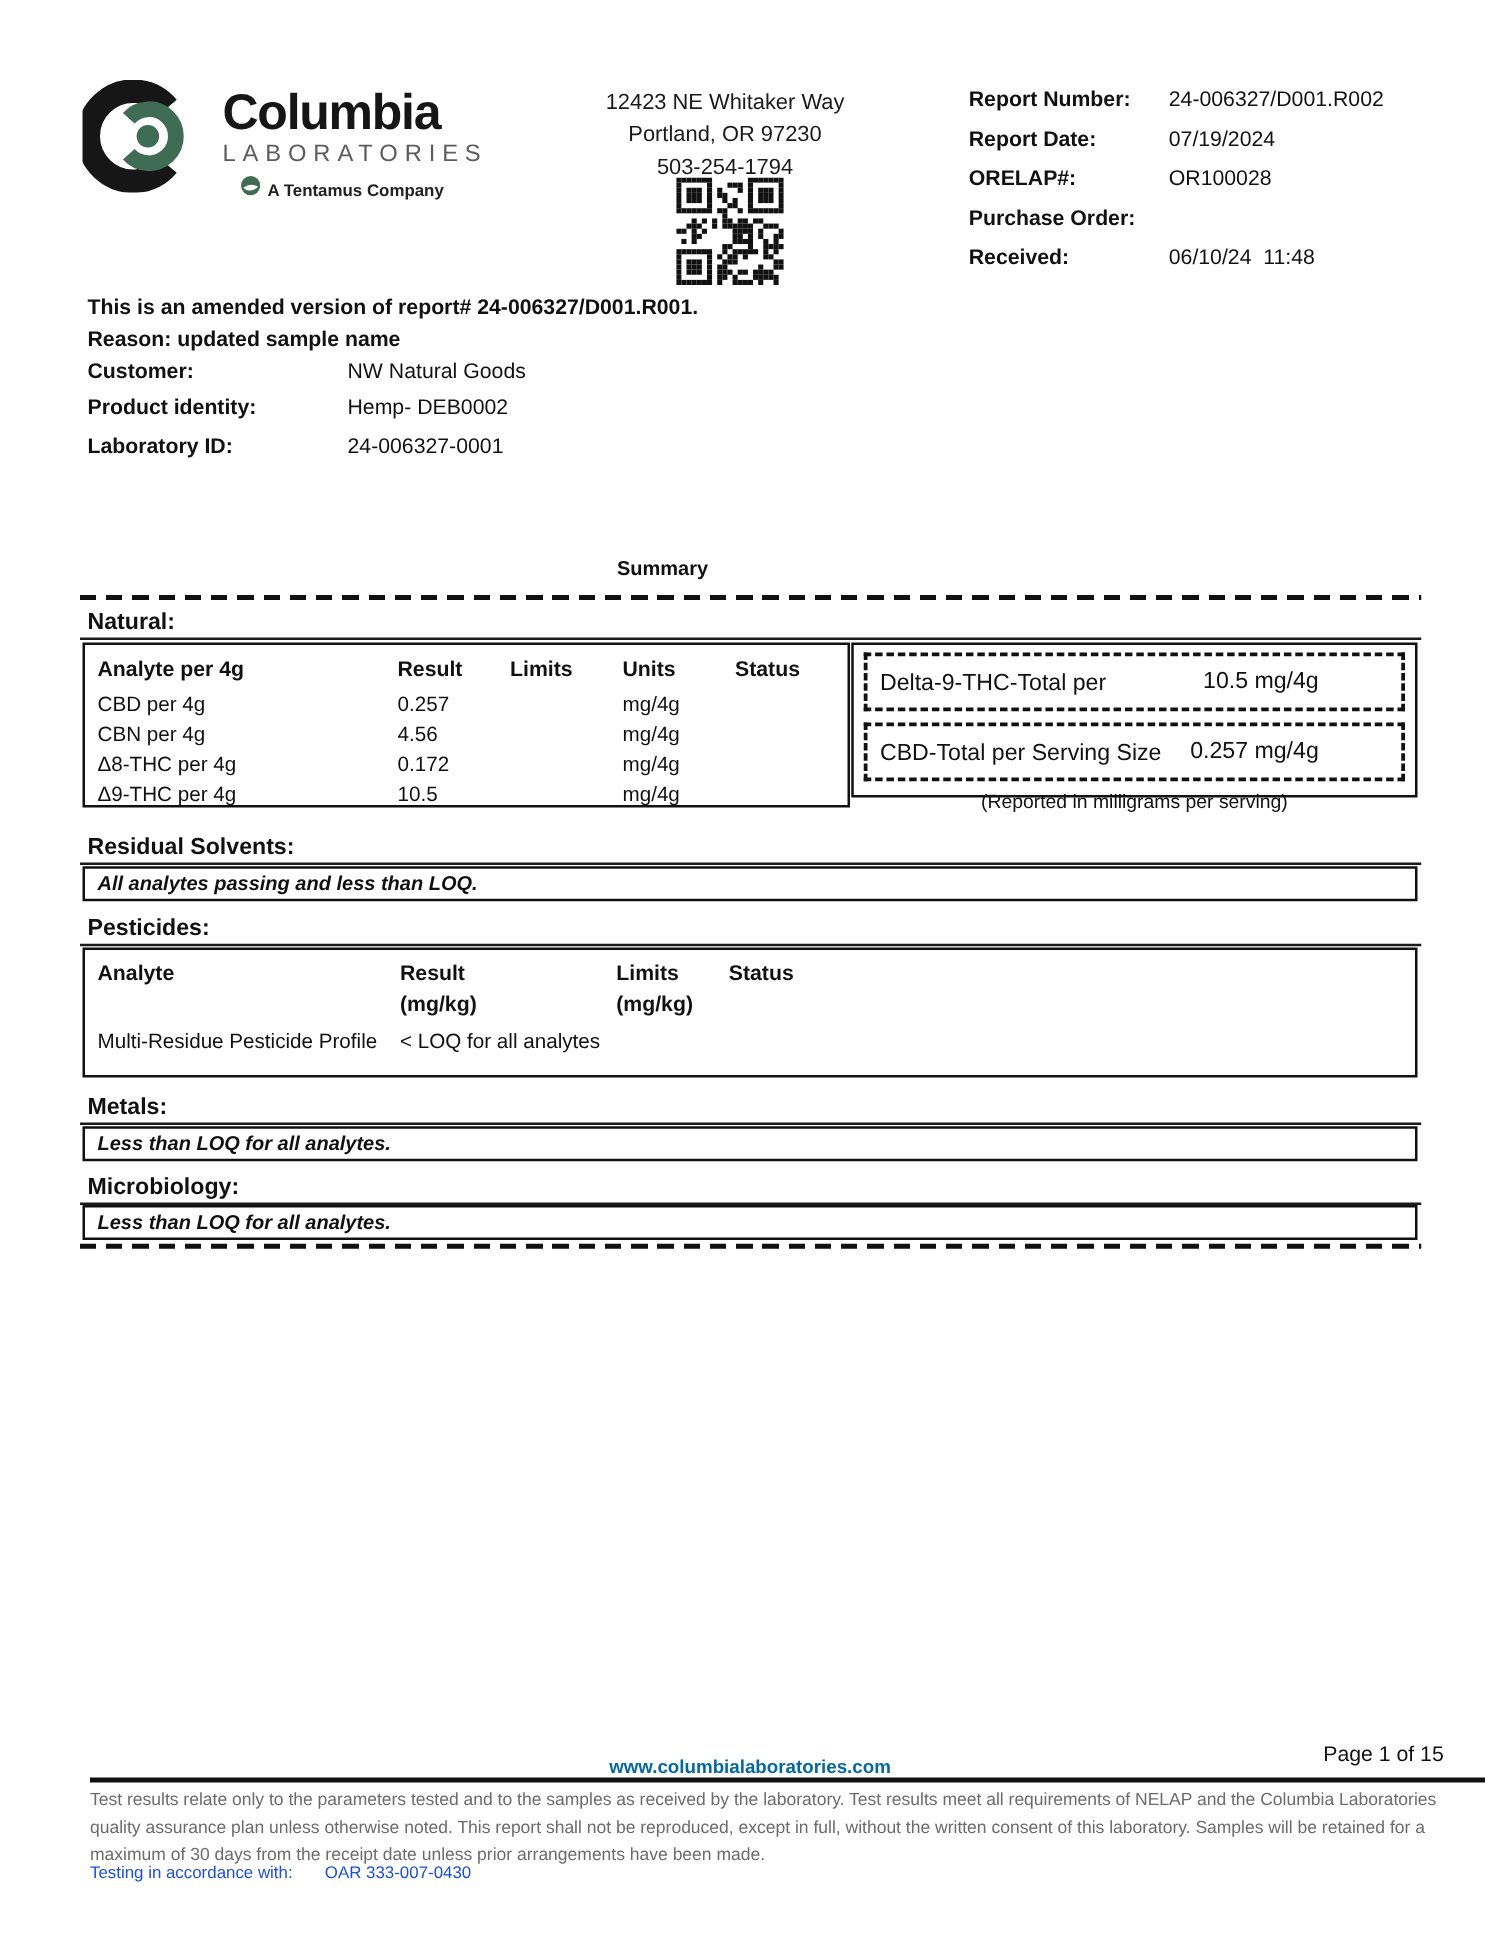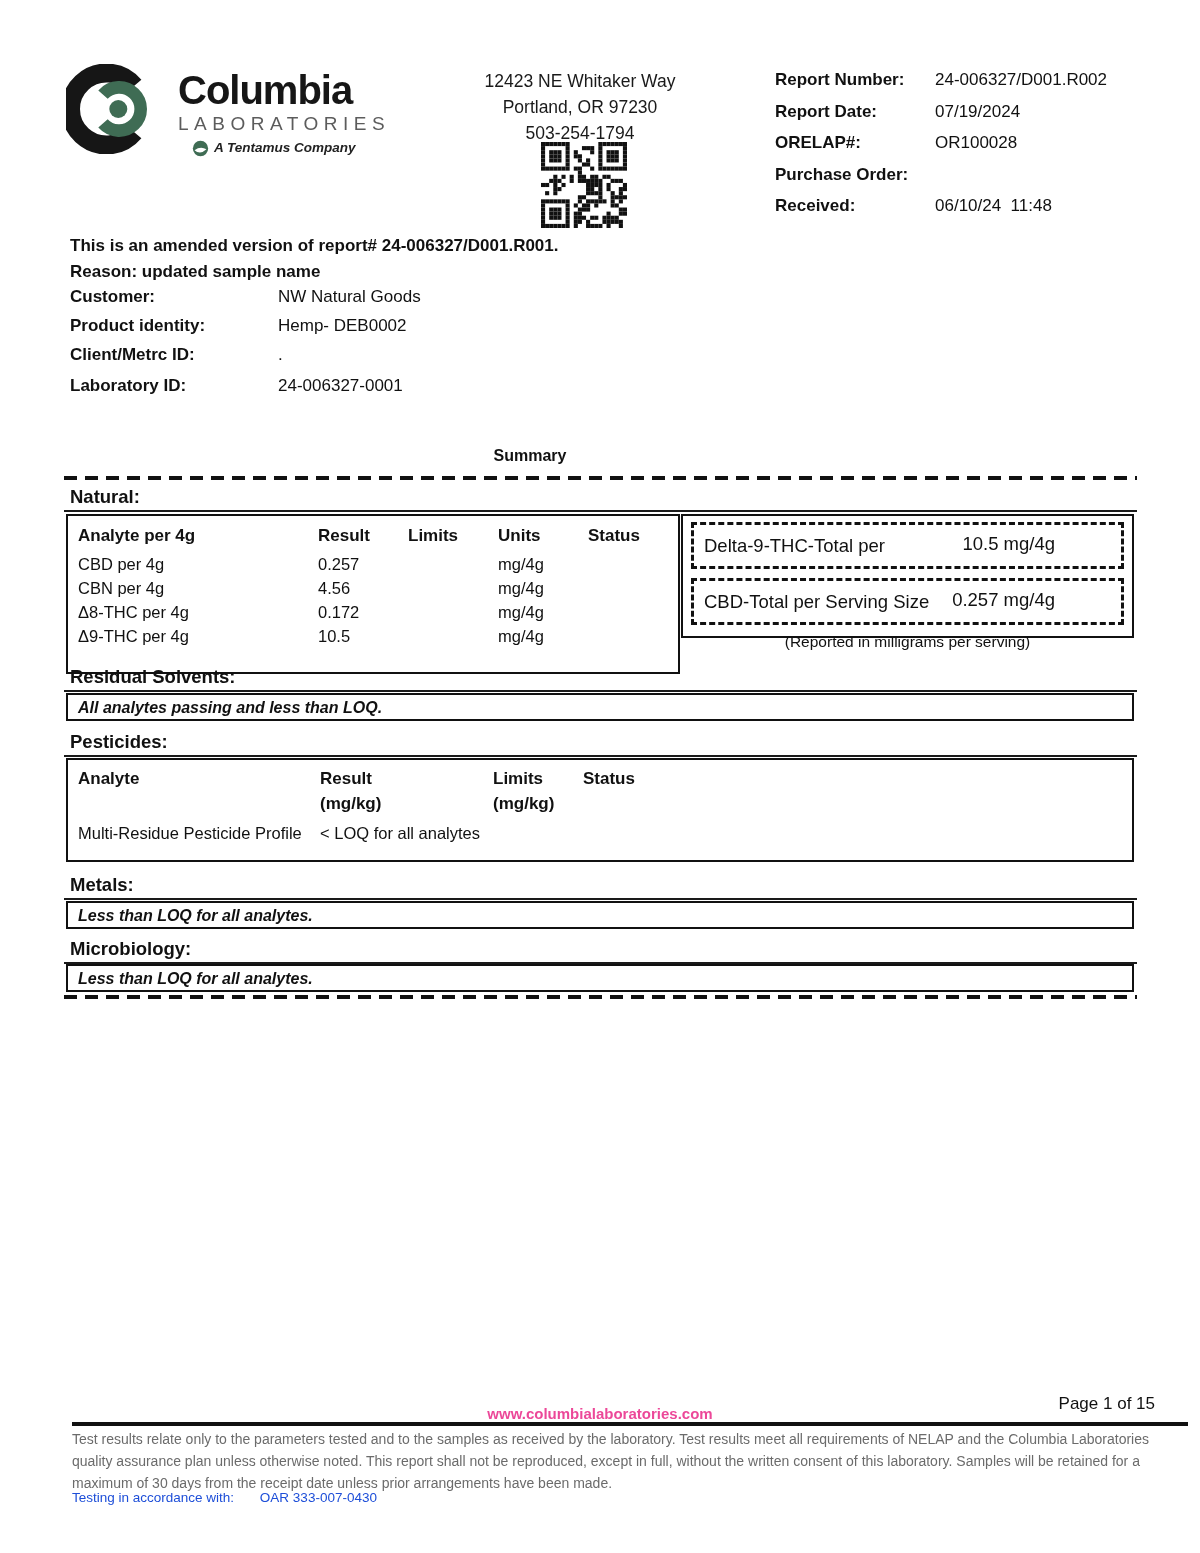--- a/index.html
+++ b/index.html
@@ -7,22 +7,22 @@
   .page {
     position:relative; width:1200px; height:1553px; background:#fff;
     font-family:"Liberation Sans", sans-serif; color:#111; overflow:hidden;
   }
   
   .logo { position:absolute; left:66px; top:64px; display:flex; align-items:flex-start; }
   .logo-mark { flex:0 0 auto; }
   .logo-text { margin-left:20px; padding-top:6px; }
   .logo-name { font-size:40px; font-weight:bold; letter-spacing:-1px; color:#161616; line-height:40px; }
   .logo-sub { font-size:19px; letter-spacing:5.5px; color:#5c5c5c; line-height:24px; margin-top:2px; }
-  .logo-tagline { display:flex; align-items:flex-start; gap:5px; margin-top:4px; margin-left:14px;
-                  font-size:13.5px; font-weight:bold; color:#222;font-style:italic; }
+  .logo-tagline { display:flex; align-items:flex-end; gap:5px; margin-top:4px; margin-left:14px;
+                  font-size:13.5px; font-weight:bold; color:#222; }
   .address { position:absolute; left:430px; top:68px; width:300px; text-align:center;
              font-size:17.5px; line-height:26px; color:#1a1a1a; }
   .qr { position:absolute; left:541px; top:142px; width:86px; height:86px; }
   .report-info { position:absolute; left:775px; top:70px; font-size:17px; }
   .ri-row { display:flex; height:31.5px; align-items:flex-start; }
   .ri-label { font-weight:bold; width:160px; }
   .ri-value { white-space:pre-wrap; }
   
   .amendment { position:absolute; left:70px; top:233px; font-size:17px; font-weight:bold; line-height:26px; }
   .sample-info { position:absolute; left:70px; top:287px; font-size:17px; }
@@ -32,38 +32,38 @@
   .summary-title { position:absolute; left:0; top:447px; width:1060px; text-align:center;
                    font-size:16px; font-weight:bold; }
   .dashed-rule { position:absolute; left:64px; width:1073px; height:4px;
                  background:repeating-linear-gradient(90deg,#111 0 13px,transparent 13px 21px); }
   .rule-1 { top:476px; } .rule-2 { top:995px; }
   .section-h { position:absolute; left:70px; font-size:18.5px; font-weight:bold; }
   .h-underline { position:absolute; left:64px; width:1073px; height:2px; background:#1a1a1a; }
   .box { position:absolute; border:2.5px solid #111; background:#fff; }
   .note-text { font-style:italic; font-size:16px; padding:4px 0 0 10px;font-weight:bold; }
   
-  .potency-box { left:66px; top:514px; width:614px; height:160px; }
+  .potency-box { left:66px; top:514px; width:614px; height:132px; }
   .pt-cell { position:absolute; font-size:16.5px; white-space:nowrap; }
   .pt-head { font-weight:bold; font-size:17px; }
   
   .totals-box { left:681px; top:514px; width:453px; height:124px; }
   .tot-row { position:absolute; left:8px; right:8px; height:47px; border:3px dashed #111; }
   .tot-row1 { top:6px; } .tot-row2 { top:62px; }
   .tot-label { position:absolute; left:10px; top:10px; font-size:18.5px; }
   .tot-value { position:absolute; right:66px; top:8px; font-size:18.5px; }
   .tot-note { position:absolute; left:0; right:0; top:117px; text-align:center; font-size:15.5px; }
   
   .pest-box { left:66px; top:758px; width:1068px; height:104px; }
   .pc { position:absolute; font-size:16.5px; white-space:nowrap; }
   .pc-head { font-weight:bold; font-size:17px; }
   
   .page-num { position:absolute; right:45px; top:1394px; font-size:17px; color:#111; }
   .website { position:absolute; left:0; top:1405px; width:1200px; text-align:center;
-             font-size:15px; font-weight:bold; color:#ec4899; }
+             font-size:15px; font-weight:bold; color:#0369a1; }
   .footer-rule { position:absolute; left:72px; top:1422px; width:1116px; height:3.5px; background:#111; }
   .disclaimer { position:absolute; left:72px; top:1428px; width:1110px; font-size:14px;
                 line-height:22px; color:#6b6b6b; }
   .testing { position:absolute; left:72px; top:1490px; font-size:13.5px; color:#1d4ed8; }
   .testing-value { margin-left:22px; }
 </style>
 </head>
 <body>
 
 <div class="page">
@@ -347,24 +347,20 @@
 
   <div class="sample-info">
     <div class="si-row">
       <span class="si-label">Customer:</span>
       <span>NW Natural Goods</span>
     </div>
     <div class="si-row">
       <span class="si-label">Product identity:</span>
       <span>Hemp- DEB0002</span>
     </div>
-    <div class="si-row">
-      <span class="si-label">Client/Metrc ID:</span>
-      <span>.</span>
-    </div>
     <div class="si-row" style="margin-top:2px;">
       <span class="si-label">Laboratory ID:</span>
       <span>24-006327-0001</span>
     </div>
   </div>
 
   <div class="summary-title">Summary</div>
   <div class="dashed-rule rule-1"></div>
 
   <div class="section-h" style="top:486px;">Natural:</div>

